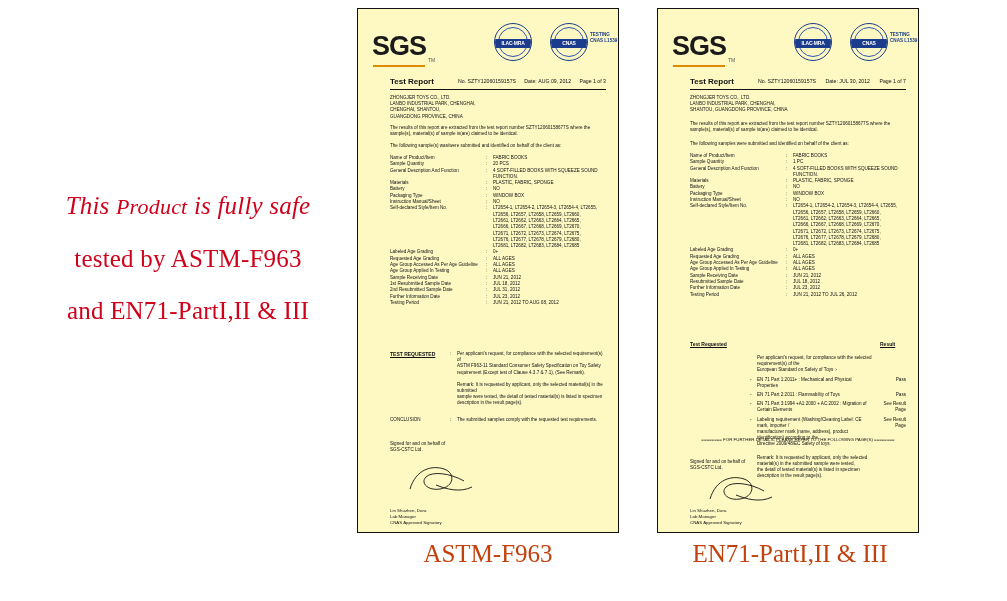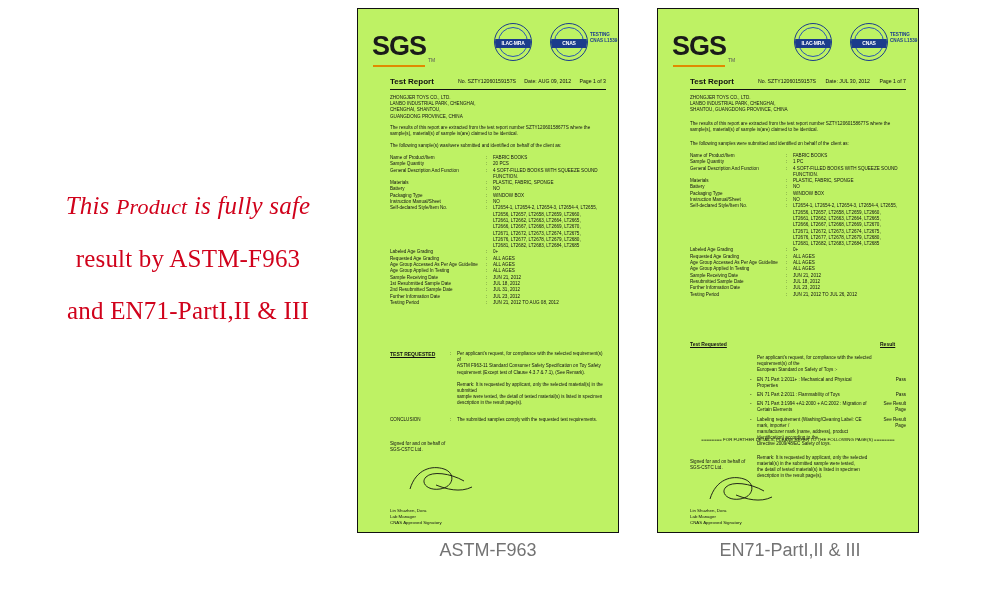--- a/index.html
+++ b/index.html
@@ -35,21 +35,21 @@
   .promo-line.l1 .small { font-size: 22px; }
   .promo-line.l2 { font-size: 25px; }
   .promo-line.l3 { font-size: 25px; font-family: Liberation Serif, serif; }
 
   
   .cert {
     position: absolute;
     top: 8px;
     width: 262px;
     height: 525px;
-    background: #bef264;
+    background: #fef9c3;
     border: 1px solid #111111;
     box-sizing: border-box;
     overflow: hidden;
   }
   .cert.left  { left: 357px; }
   .cert.right { left: 657px; }
 
   .cert-inner {
     position: absolute;
     left: 14px;
@@ -268,36 +268,36 @@
     left: 18px;
     font-size: 4.4px;
     line-height: 6px;
     color: #111;
   }
 
   
   .caption {
     position: absolute;
     top: 540px;
-    color: #737373;
-    font-family: Liberation Sans, sans-serif;
-    font-size: 18px;
+    color: #c2410c;
+    font-family: Liberation Serif, serif;
+    font-size: 25px;
     text-align: center;
   }
   .caption.left  { left: 357px; width: 262px; }
   .caption.right { left: 630px; width: 320px; }
 </style>
 </head>
 <body>
 
 <div class="promo">
   <div class="promo-line l1">
     <span>This </span><span class="small">Product</span><span> is fully safe</span>
   </div>
-  <div class="promo-line l2">result by ASTM-F963</div>
+  <div class="promo-line l2">tested by ASTM-F963</div>
   <div class="promo-line l3">and EN71-PartI,II &amp; III</div>
 </div>
 
 <div class="cert left">
   <div class="cert-inner">
     <div class="sgs-logo">SGS</div>
     <div class="sgs-underline"></div>
     <div class="sgs-tm">TM</div>
 
     <div class="seals">

